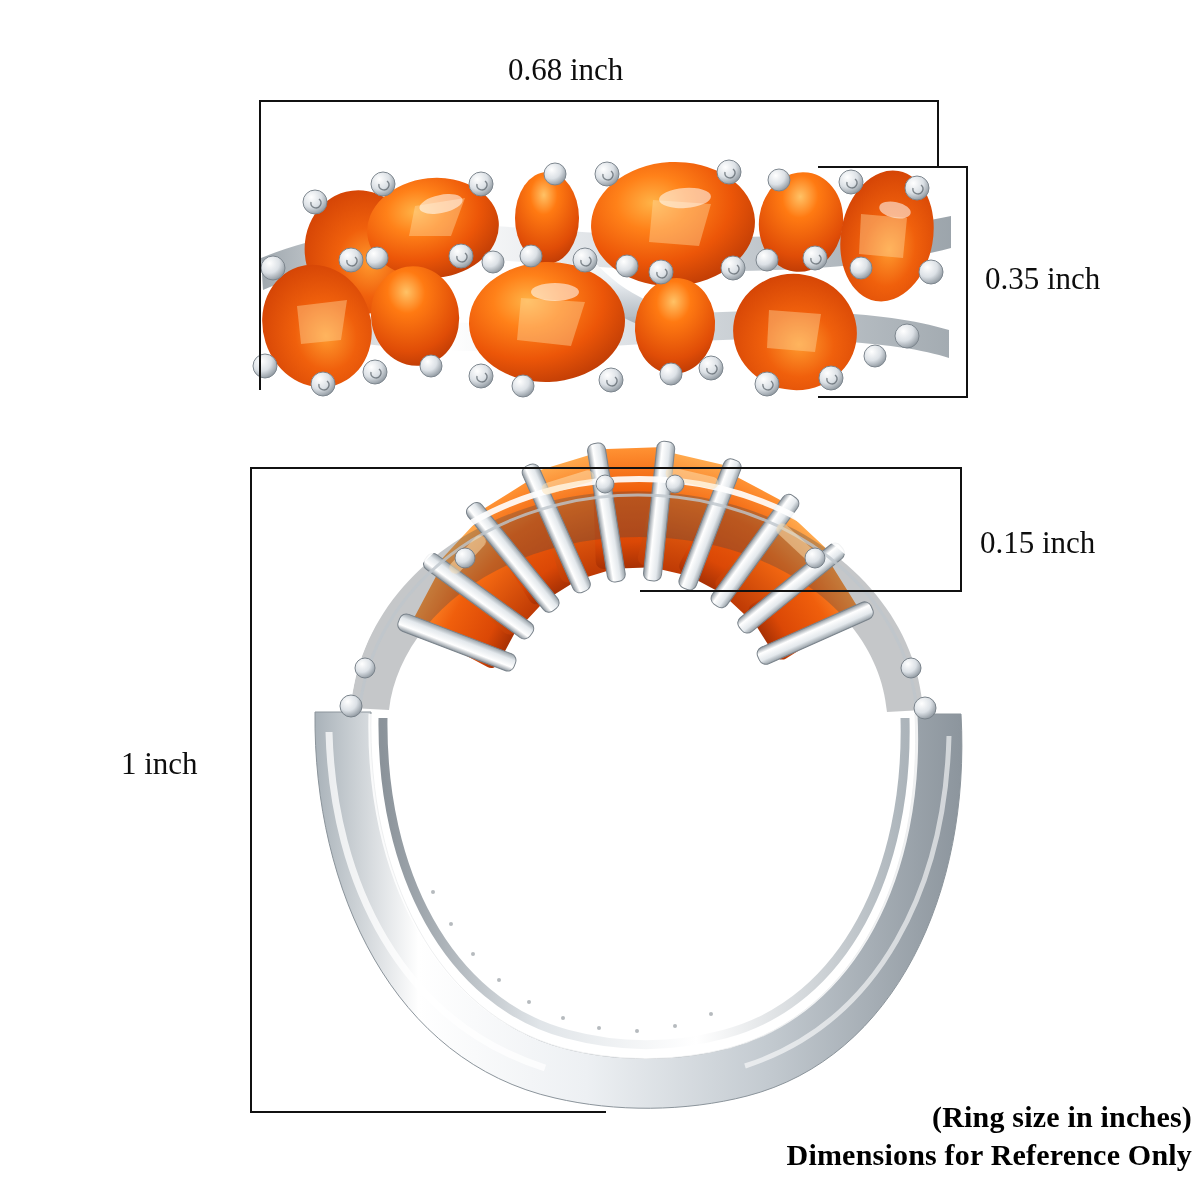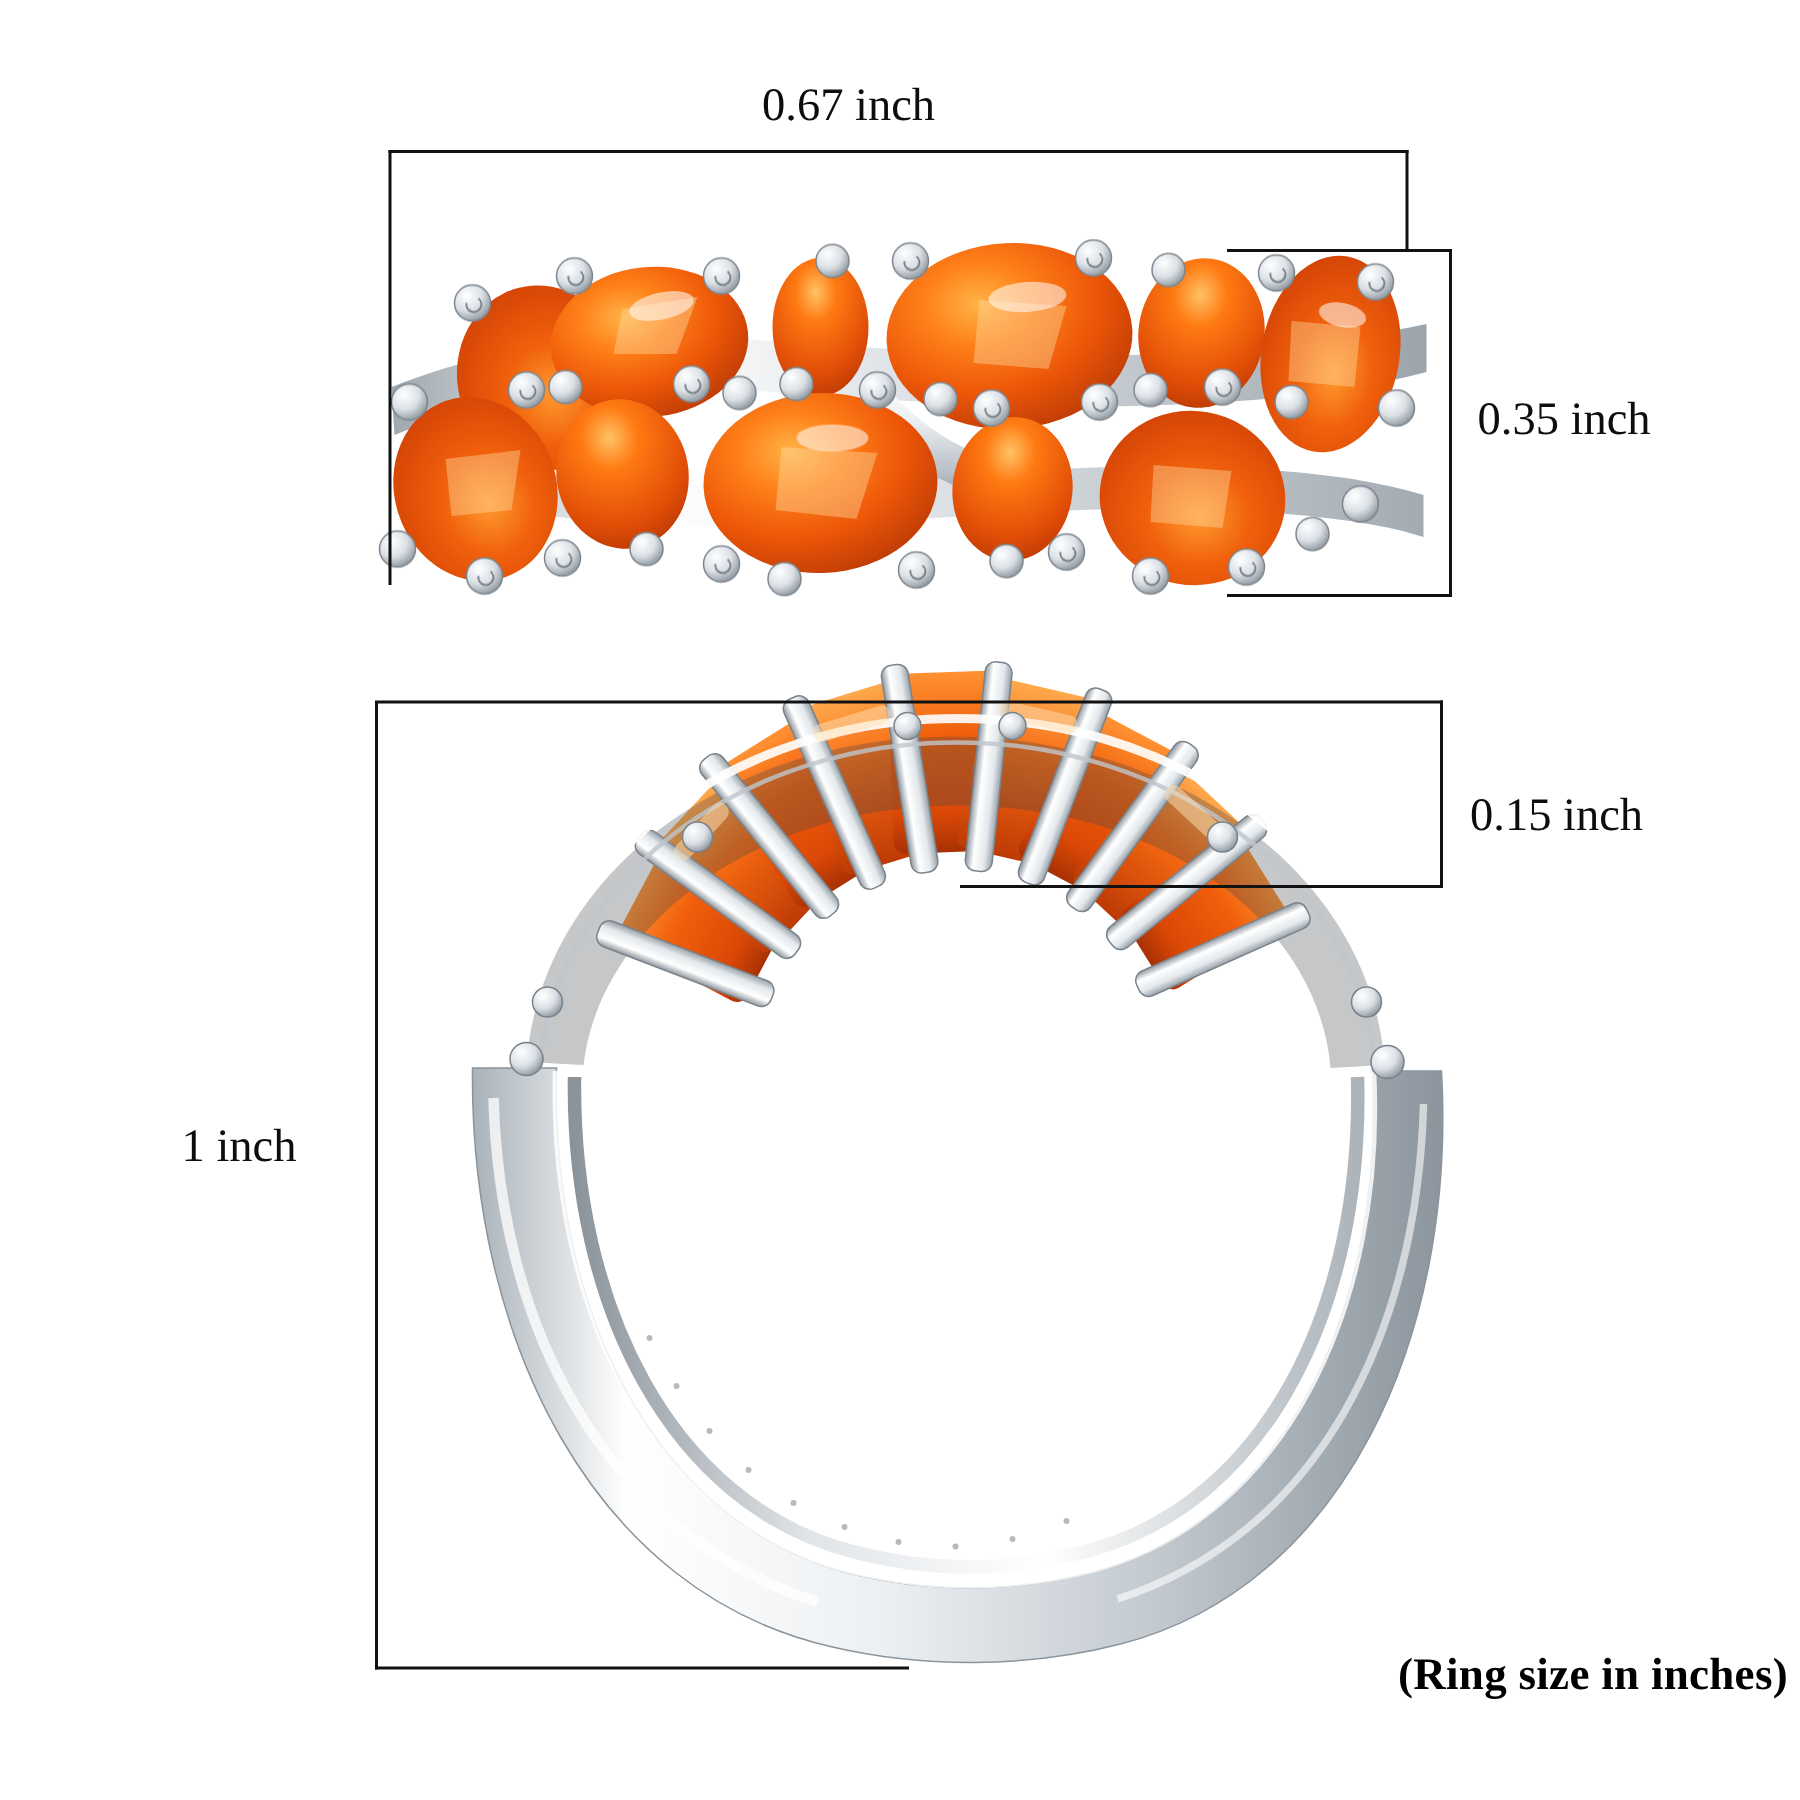--- a/index.html
+++ b/index.html
@@ -338,21 +338,21 @@
             <circle cx="420" cy="22" r="9"></circle>
         </g>
       </g>
     </svg>
   </div>
 
   <div>
     <div class="dimline h" style="left:259px;top:100px;width:680px;"></div>
     <div class="dimline v" style="left:259px;top:100px;height:290px;"></div>
     <div class="dimline v" style="left:937px;top:100px;height:68px;"></div>
-    <div class="dimlabel" style="left:508px;top:52px;font-size:31px;">0.67 inch</div>
+    <div class="dimlabel" style="left:508px;top:52px;font-size:31px;">0.68 inch</div>
   </div>
 
   <div>
     <div class="dimline h" style="left:818px;top:166px;width:150px;"></div>
     <div class="dimline v" style="left:966px;top:166px;height:232px;"></div>
     <div class="dimline h" style="left:818px;top:396px;width:150px;"></div>
     <div class="dimlabel" style="left:985px;top:261px;font-size:31px;text-align:right;">0.35 inch</div>
   </div>
 
   <div>
@@ -363,15 +363,16 @@
   </div>
 
   <div>
     <div class="dimline v" style="left:250px;top:467px;height:646px;"></div>
     <div class="dimline h" style="left:250px;top:1111px;width:356px;"></div>
     <div class="dimlabel" style="left:121px;top:746px;font-size:31px;">1 inch</div>
   </div>
 
   <div class="caption" style="top:1098px;font-size:30px;">
     <div>(Ring size in inches)</div>
+    <div>Dimensions for Reference Only</div>
   </div>
 
 </div>
 
 </body></html>

